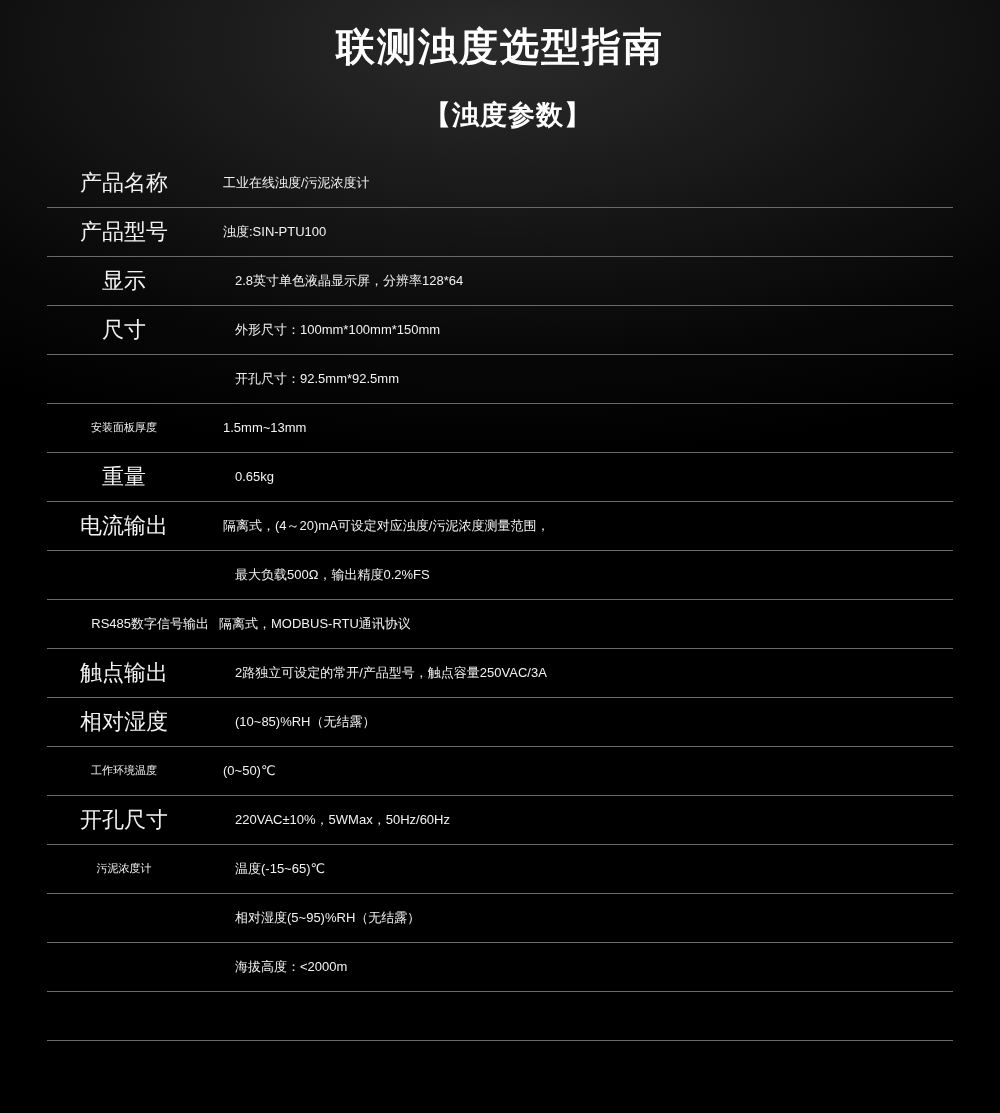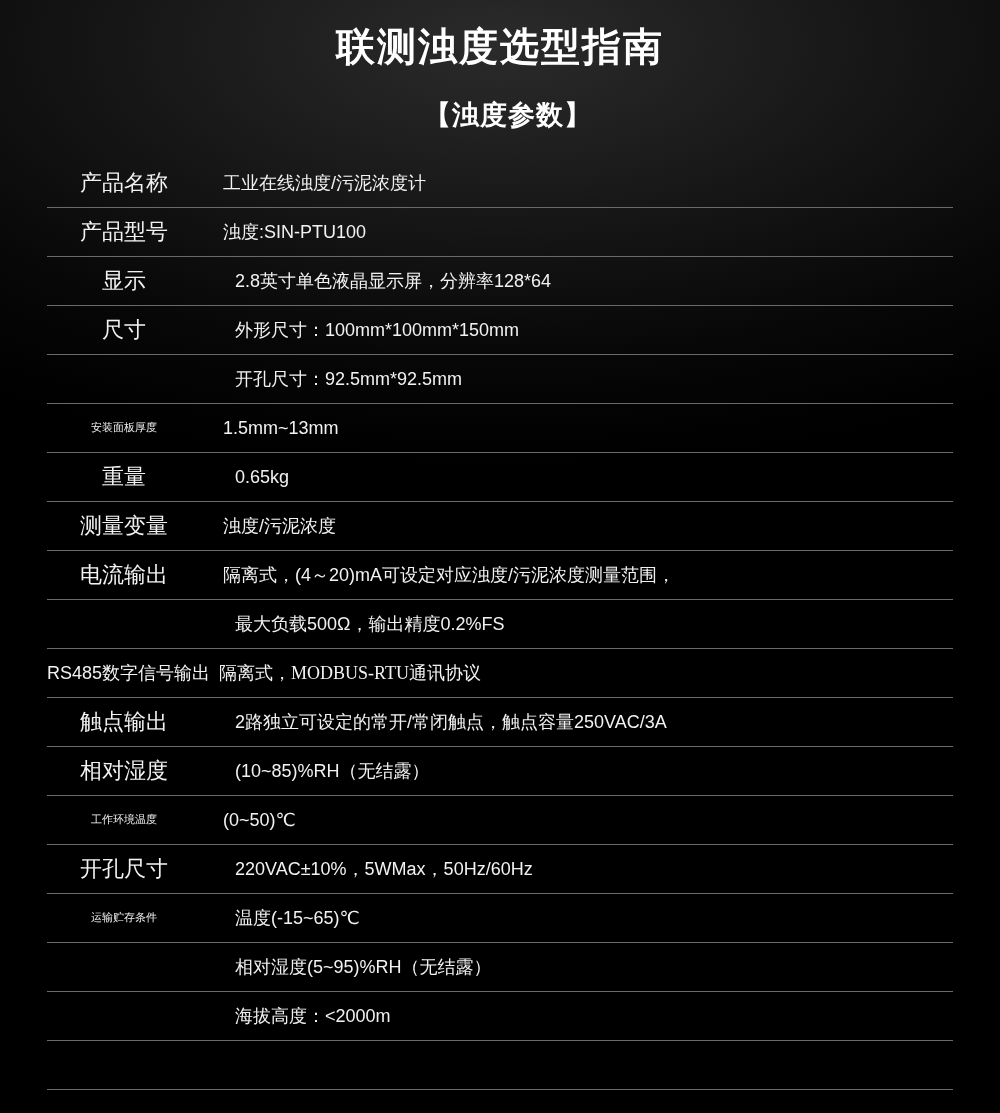--- a/index.html
+++ b/index.html
@@ -53,21 +53,21 @@
     table-layout: fixed;
   }
 
   .spec-table tr {
     border-bottom: 1px solid #6a6a6a;
   }
 
   .spec-table td {
     padding: 0;
     vertical-align: middle;
-    font-size: 18px;
+    font-size: 13px;
     color: #f2f2f2;
     height: 48px;
     line-height: 1.35;
   }
 
   td.label {
     width: 154px;
     text-align: center;
     padding-right: 8px;
     white-space: nowrap;
@@ -89,21 +89,20 @@
 
   td.wide-label {
     width: 210px;
     text-align: right;
     padding-left: 0;
     white-space: nowrap;
   }
 
   .rs485-row td.value {
     padding-left: 10px;
-    font-family: Liberation Serif, serif;
   }
 </style>
 </head>
 <body>
 
 <div class="page">
 
   <div class="main-title">联测浊度选型指南</div>
 
   <div class="section-title">【浊度参数】</div>
@@ -139,62 +138,58 @@
       <tr>
         <td class="label narrowtext">安装面板厚度</td>
         <td class="value">1.5mm~13mm</td>
       </tr>
 
       <tr>
         <td class="label">重量</td>
         <td class="value indent">0.65kg</td>
       </tr>
 
-      <tr>
-        <td class="label">测量变量</td>
-        <td class="value">浊度/污泥浓度</td>
-      </tr>
 
       <tr>
         <td class="label">电流输出</td>
         <td class="value">隔离式，(4～20)mA可设定对应浊度/污泥浓度测量范围，</td>
       </tr>
 
       <tr>
         <td class="label"></td>
         <td class="value indent">最大负载500Ω，输出精度0.2%FS</td>
       </tr>
 
       <tr class="rs485-row">
         <td class="wide-label">RS485数字信号输出</td>
         <td class="value">隔离式，MODBUS-RTU通讯协议</td>
       </tr>
 
       <tr>
         <td class="label">触点输出</td>
-        <td class="value indent">2路独立可设定的常开/常闭触点，触点容量250VAC/3A</td>
+        <td class="value indent">2路独立可设定的常开/产品型号，触点容量250VAC/3A</td>
       </tr>
 
       <tr>
         <td class="label">相对湿度</td>
         <td class="value indent">(10~85)%RH（无结露）</td>
       </tr>
 
       <tr>
         <td class="label narrowtext">工作环境温度</td>
         <td class="value">(0~50)℃</td>
       </tr>
 
       <tr>
         <td class="label">开孔尺寸</td>
         <td class="value indent">220VAC±10%，5WMax，50Hz/60Hz</td>
       </tr>
 
       <tr>
-        <td class="label narrowtext">运输贮存条件</td>
+        <td class="label narrowtext">污泥浓度计</td>
         <td class="value indent">温度(-15~65)℃</td>
       </tr>
 
       <tr>
         <td class="label"></td>
         <td class="value indent">相对湿度(5~95)%RH（无结露）</td>
       </tr>
 
       <tr>
         <td class="label"></td>

